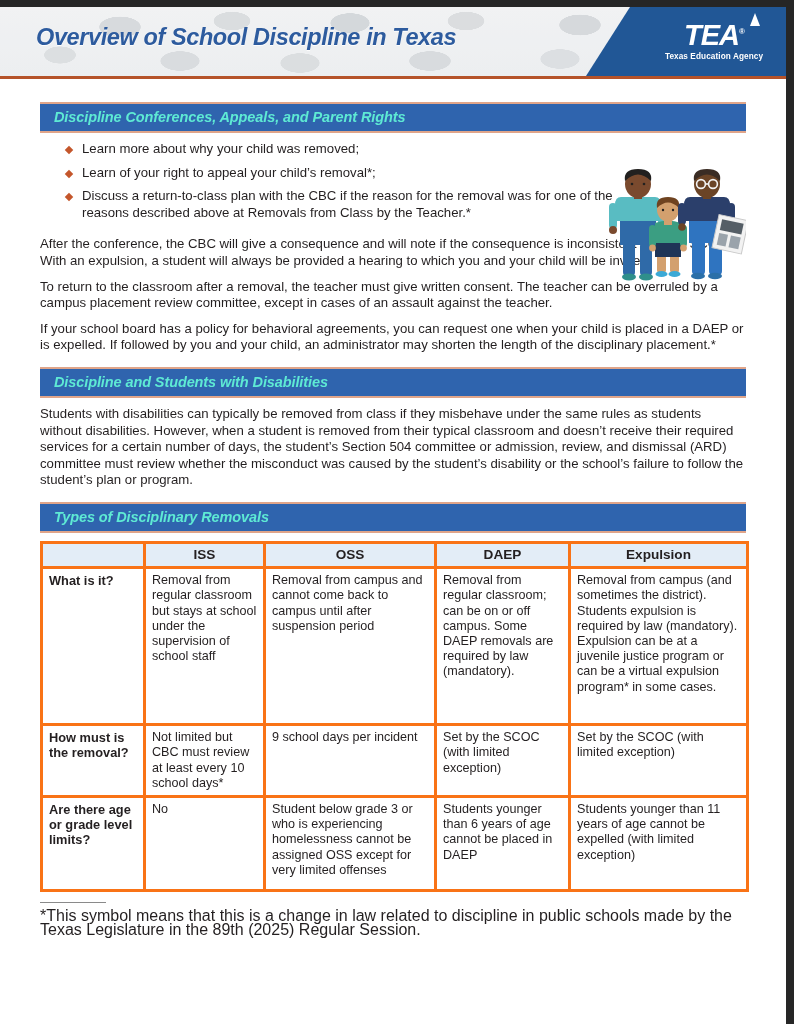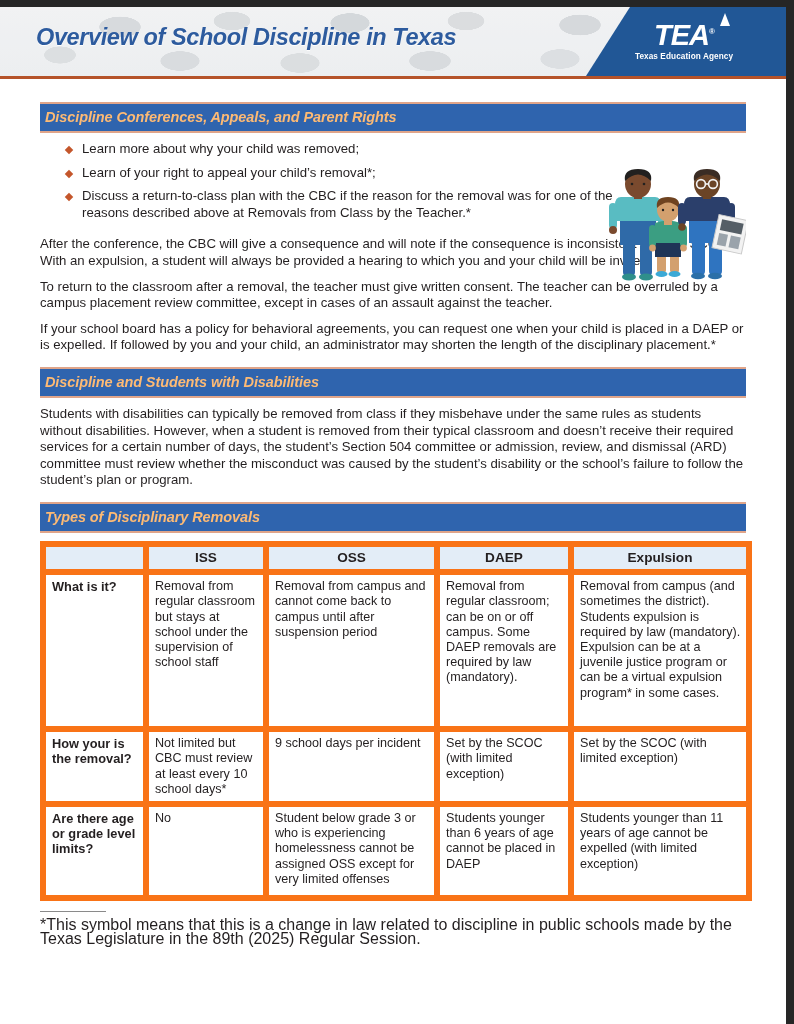--- a/index.html
+++ b/index.html
@@ -88,21 +88,21 @@
     top: 0;
     right: 0;
     width: 200px;
     height: 69px;
     background: #215796;
     clip-path: polygon(44px 0, 200px 0, 200px 69px, 0 69px);
   }
   .tea-logo {
     position: absolute;
     top: 10px;
-    right: 36px;
+    right: 6px;
     width: 132px;
     text-align: center;
     color: #ffffff;
   }
   .tea-mark {
     position: relative;
     font-size: 29px;
     font-weight: bold;
     font-style: italic;
     letter-spacing: -1px;
@@ -148,26 +148,26 @@
     margin-top: 13px;
     margin-bottom: 8px;
   }
   .section-head .rule-top,
   .section-head .rule-bot {
     height: 2px;
     background: #e0a58a;
   }
   .section-head .bar {
     background: #2f64ae;
-    padding: 5px 9px 6px 5px;
+    padding: 5px 9px 6px 14px;
     font-size: 14.5px;
     font-weight: bold;
     font-style: italic;
     letter-spacing: -.1px;
-    color: #fdba74;
+    color: #5eead4;
   }
 
   p.body {
     margin: 0 0 9px 0;
     font-size: 13.2px;
     line-height: 16.6px;
     color: #231f20;
   }
   p.body.tight { margin-bottom: 4px; }
 
@@ -213,21 +213,21 @@
 
   
   table.removals {
     border-collapse: collapse;
     width: 706px;
     margin-top: 2px;
     table-layout: fixed;
   }
   table.removals th,
   table.removals td {
-    border: 6px solid #f97316;
+    border: 3px solid #f97316;
     vertical-align: top;
     padding: 4px 5px 4px 6px;
     font-size: 12.6px;
     line-height: 15.2px;
     color: #231f20;
   }
   table.removals th {
     background: #e3edf7;
     text-align: center;
     font-size: 13.6px;
@@ -399,21 +399,21 @@
         </thead>
         <tbody>
           <tr style="height:157px;">
             <td class="rowhead">What is it?</td>
             <td>Removal from regular classroom but stays at school under the supervision of school staff</td>
             <td>Removal from campus and cannot come back to campus until after suspension period</td>
             <td>Removal from regular classroom; can be on or off campus. Some DAEP removals are required by law (mandatory).</td>
             <td>Removal from campus (and sometimes the district). Students expulsion is required by law (mandatory). Expulsion can be at a juvenile justice program or can be a virtual expulsion program* in some cases.</td>
           </tr>
           <tr style="height:66px;">
-            <td class="rowhead">How your is the removal?</td>
+            <td class="rowhead">How must is the removal?</td>
             <td>Not limited but CBC must review at least every 10 school days*</td>
             <td>9 school days per incident</td>
             <td>Set by the SCOC (with limited exception)</td>
             <td>Set by the SCOC (with limited exception)</td>
           </tr>
           <tr style="height:94px;">
             <td class="rowhead">Are there age or grade level limits?</td>
             <td>No</td>
             <td>Student below grade 3 or who is experiencing homelessness cannot be assigned OSS except for very limited offenses</td>
             <td>Students younger than 6 years of age cannot be placed in DAEP</td>

